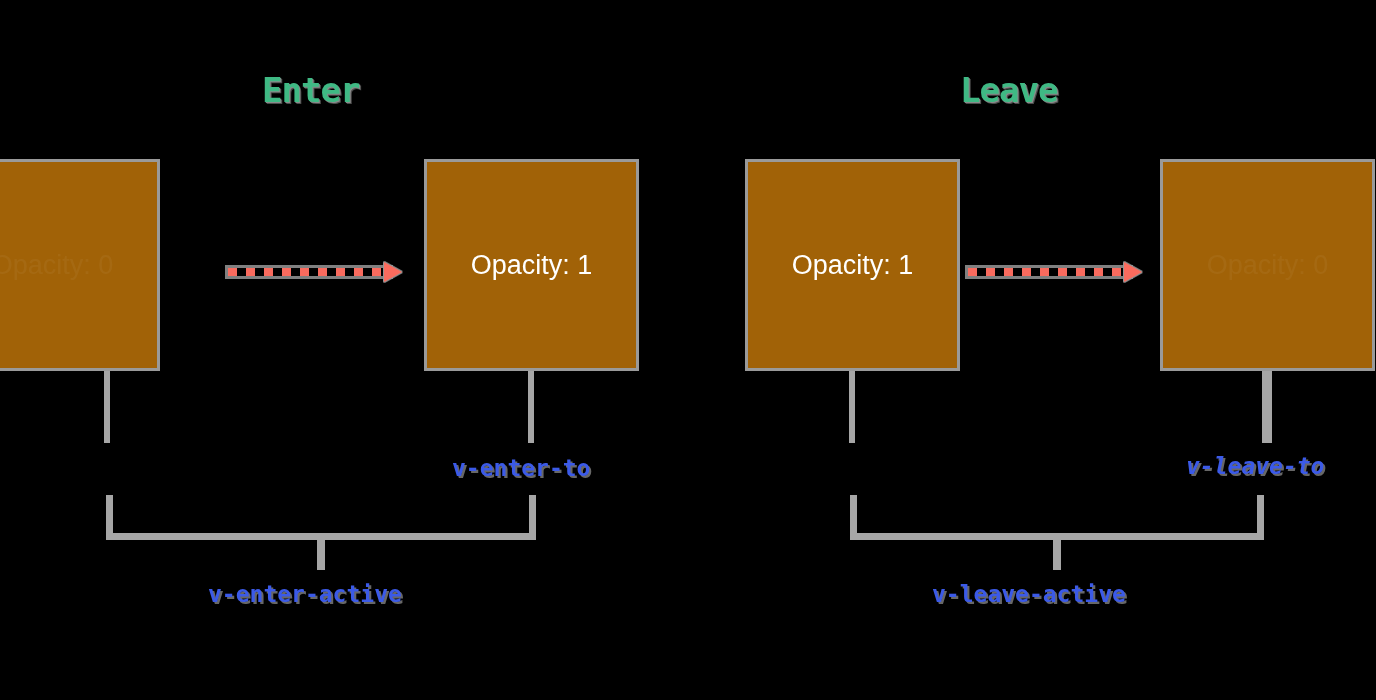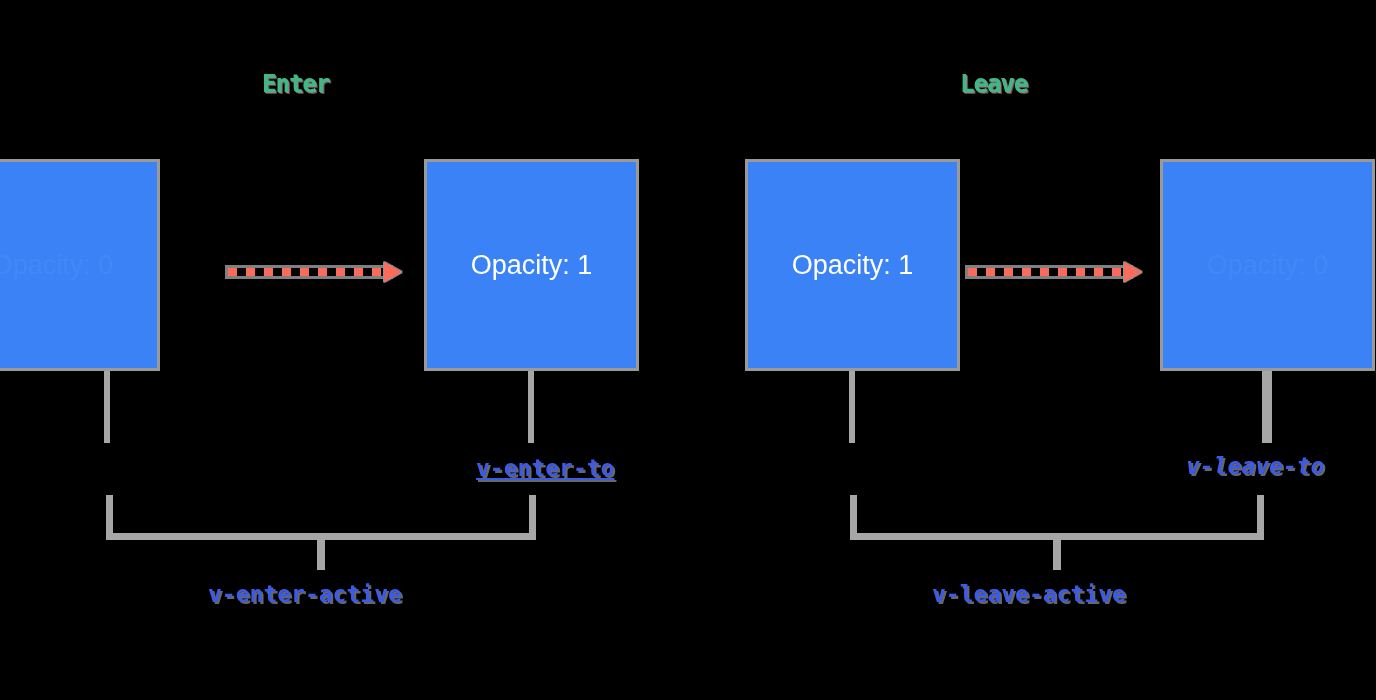--- a/index.html
+++ b/index.html
@@ -18,36 +18,36 @@
     width: 1376px;
     height: 700px;
     background: #000000;
   }
 
   
   .section-title {
     position: absolute;
     font-family: "DejaVu Sans Mono", "Liberation Mono", monospace;
     font-weight: bold;
-    font-size: 24px;
+    font-size: 34px;
     letter-spacing: -1px;
     color: #3fb984;
     text-shadow: 1px 1px 0 #8a8a8a, 2px 2px 0 rgba(138,138,138,.55);
     white-space: nowrap;
   }
   #title-enter { left: 262px; top: 70px; }
   #title-leave { left: 960px; top: 70px; }
 
   
   .state-box {
     position: absolute;
     top: 159px;
     width: 215px;
     height: 212px;
-    background: #3b82f6;
+    background: #a16207;
     box-sizing: border-box;
     border: 3px solid #9a9a9a;
     display: flex;
     align-items: center;
     justify-content: center;
   }
   .state-box .box-label {
     font-family: "Liberation Sans", sans-serif;
     font-size: 27px;
     color: #ffffff;
@@ -112,21 +112,21 @@
   .class-label {
     position: absolute;
     font-family: "DejaVu Sans Mono", "Liberation Mono", monospace;
     font-weight: bold;
     font-size: 23px;
     color: #3b5ae8;
     text-shadow: 2px 2px 0 rgba(138,138,138,.75);
     white-space: nowrap;
   }
   #label-enter-from { left: 8px;    top: 455px; }
-  #label-enter-to   { left: 476px;  top: 455px; text-decoration: underline; }
+  #label-enter-to   { left: 452px;  top: 455px; }
   #label-leave-from { left: 752px;  top: 455px; }
   #label-leave-to   { left: 1186px; top: 453px; font-style: italic; }
   #label-enter-active { left: 208px; top: 581px; }
   #label-leave-active { left: 932px; top: 581px; }
 
   
   .bracket {
     position: absolute;
     box-sizing: border-box;
     border-left: 7px solid #a6a6a6;

